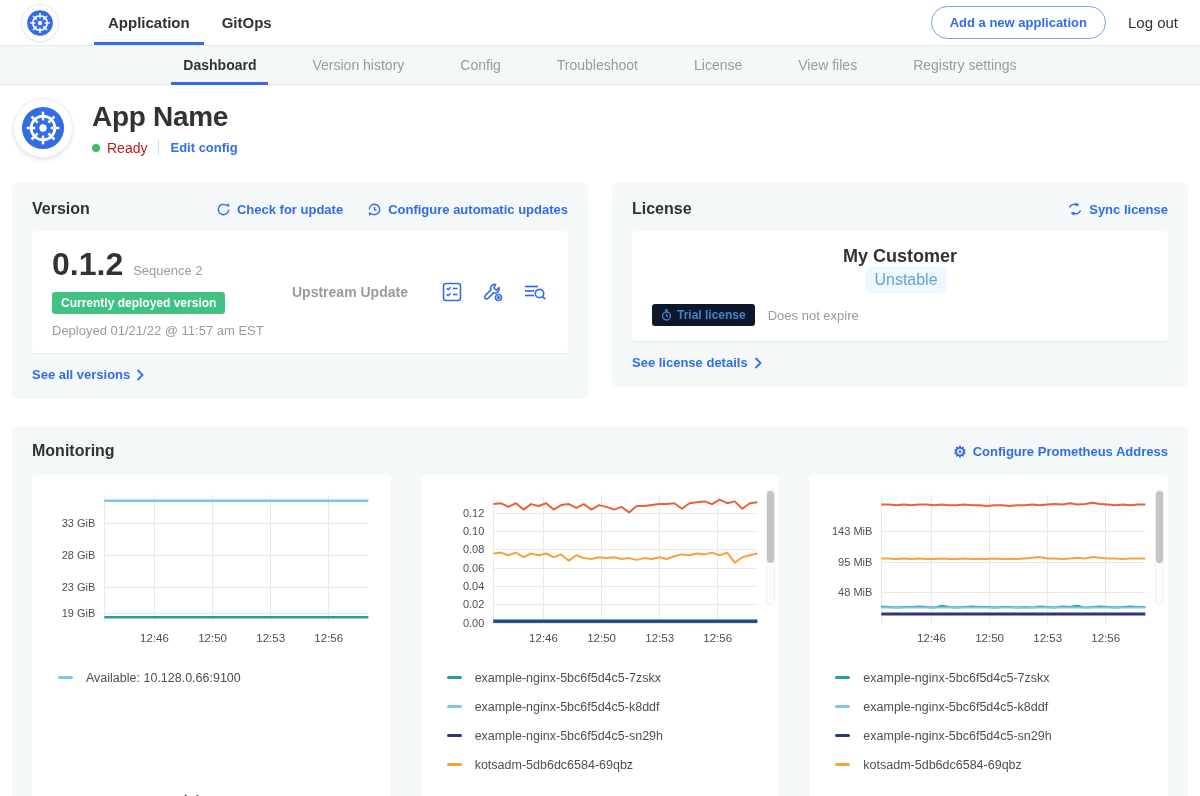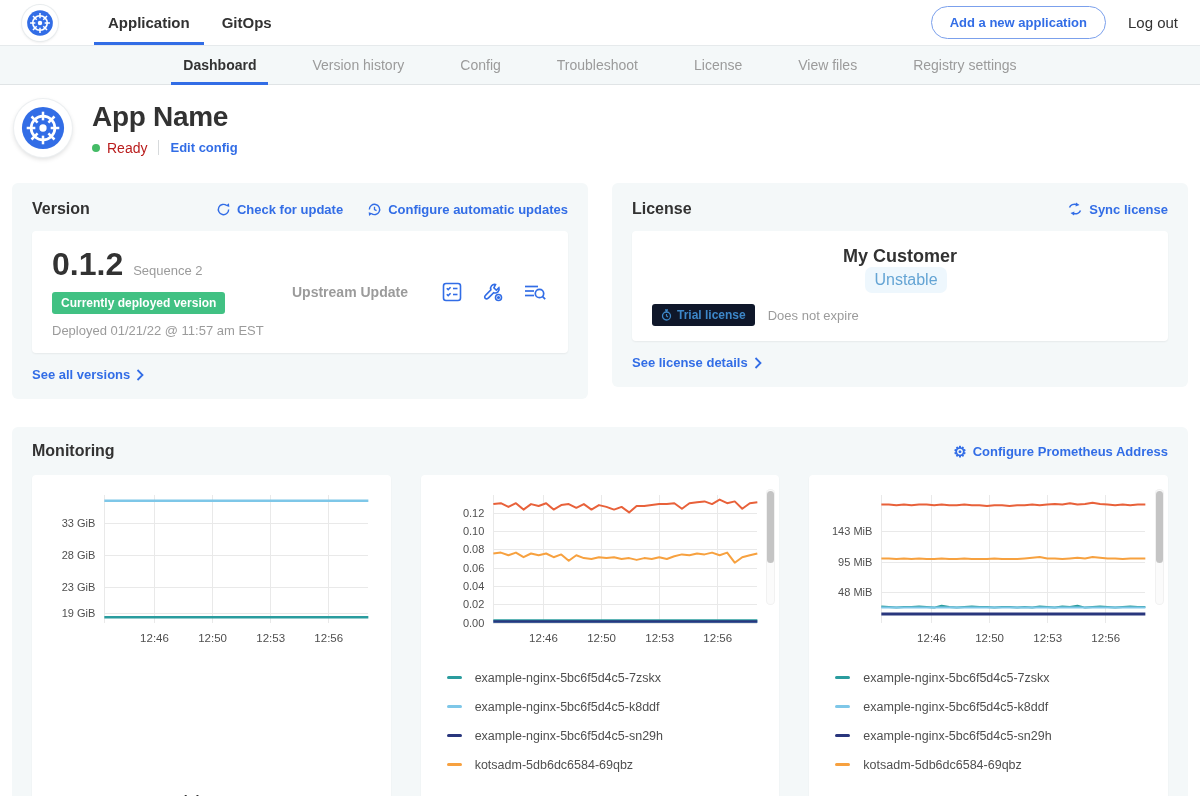--- a/index.html
+++ b/index.html
@@ -289,20 +289,24 @@
           <line x1="60" y1="36.8" x2="324" y2="36.8" stroke="#e9e9e9" stroke-width="1" shape-rendering="crispEdges"></line>
           <text x="51" y="40.3" text-anchor="end" font-size="11" fill="#4f4f4f" font-family="&quot;Liberation Sans&quot;, sans-serif">33 GiB</text>
           <text x="110.16" y="155" text-anchor="middle" font-size="11.5" fill="#4f4f4f" font-family="&quot;Liberation Sans&quot;, sans-serif">12:46</text>
           <text x="168.24" y="155" text-anchor="middle" font-size="11.5" fill="#4f4f4f" font-family="&quot;Liberation Sans&quot;, sans-serif">12:50</text>
           <text x="226.32" y="155" text-anchor="middle" font-size="11.5" fill="#4f4f4f" font-family="&quot;Liberation Sans&quot;, sans-serif">12:53</text>
           <text x="284.4" y="155" text-anchor="middle" font-size="11.5" fill="#4f4f4f" font-family="&quot;Liberation Sans&quot;, sans-serif">12:56</text>
           <polyline points="60.0,130.2 324.0,130.2" fill="none" stroke="#2a9c9e" stroke-width="2.5" stroke-linejoin="round"></polyline>
           <polyline points="60.0,13.8 324.0,13.8" fill="none" stroke="#7ec7e8" stroke-width="2.5" stroke-linejoin="round"></polyline>
         </svg>
       <div class="legend">
+          <div class="legend-row">
+            <span class="dash" style="background: rgb(126, 199, 232);"></span>
+            <span class="legend-label">Available: 10.128.0.66:9100</span>
+          </div>
         </div>
       <div class="chart-title">Disk Usage</div>
     </div>
     <div class="chart-card">
       <svg class="plot" viewBox="0 0 334 162">
           <line x1="60" y1="8" x2="60" y2="136" stroke="#e9e9e9" stroke-width="1" shape-rendering="crispEdges"></line>
           <line x1="110.16" y1="8" x2="110.16" y2="136" stroke="#e9e9e9" stroke-width="1" shape-rendering="crispEdges"></line>
           <line x1="168.24" y1="8" x2="168.24" y2="136" stroke="#e9e9e9" stroke-width="1" shape-rendering="crispEdges"></line>
           <line x1="226.32" y1="8" x2="226.32" y2="136" stroke="#e9e9e9" stroke-width="1" shape-rendering="crispEdges"></line>
           <line x1="284.4" y1="8" x2="284.4" y2="136" stroke="#e9e9e9" stroke-width="1" shape-rendering="crispEdges"></line>

